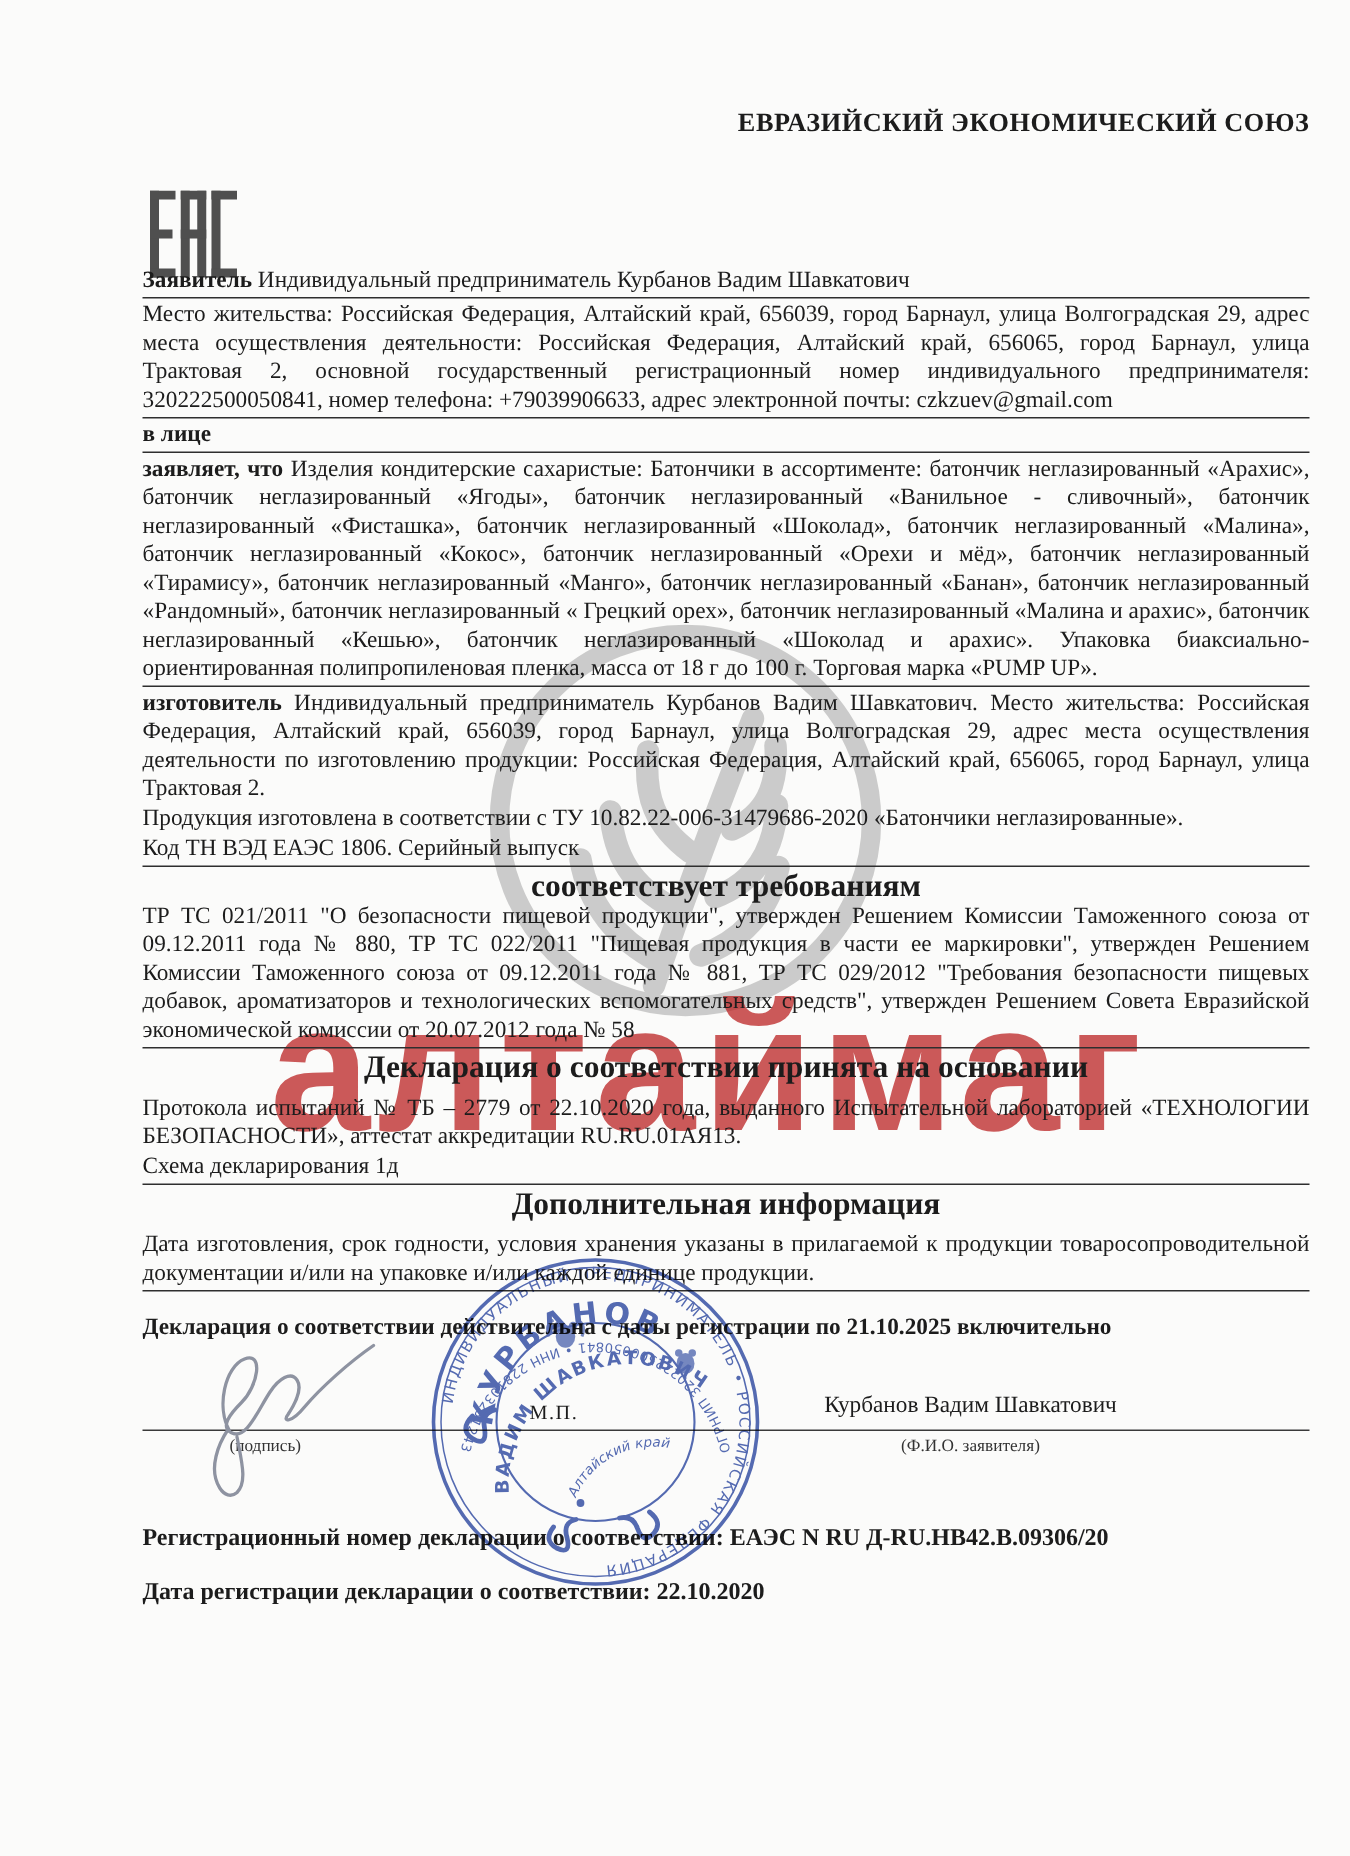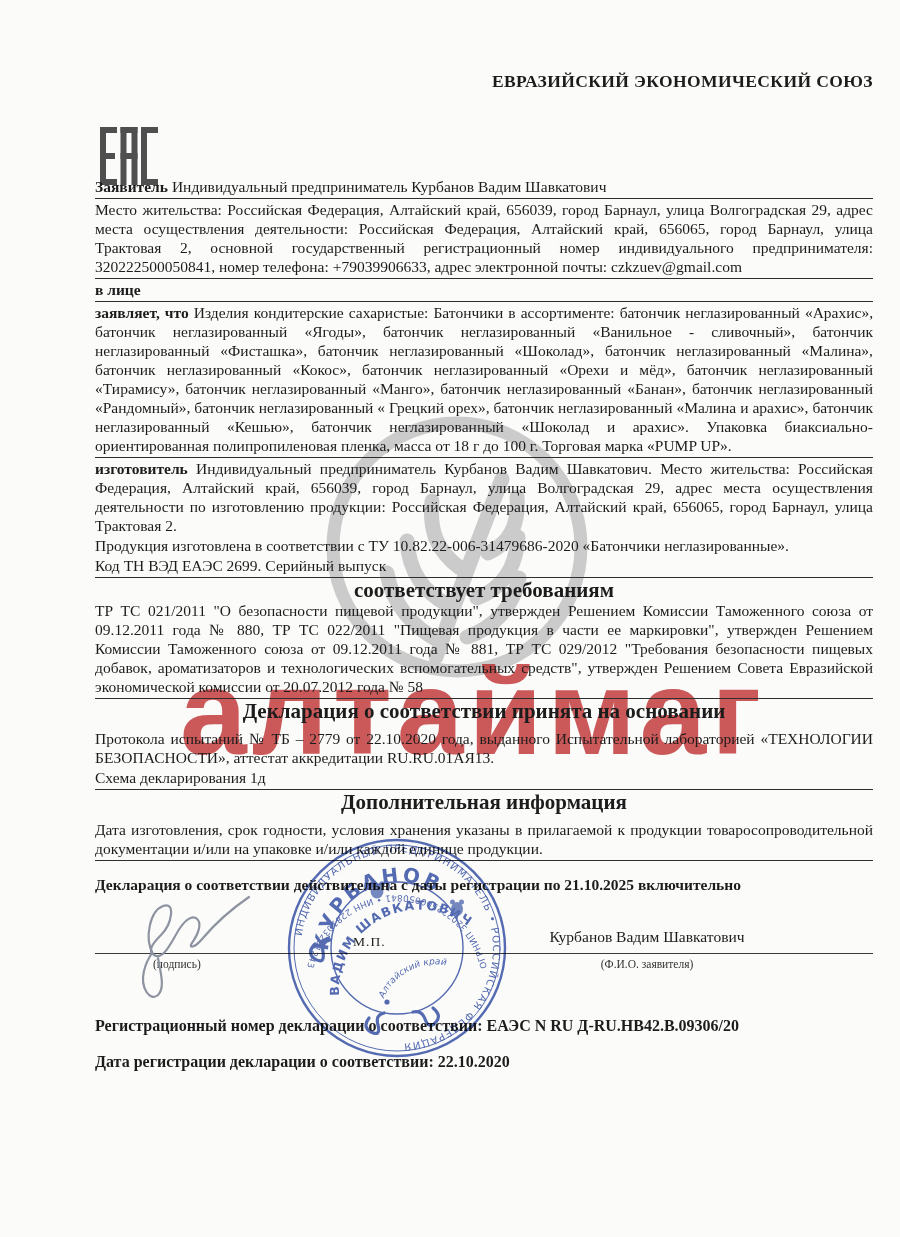--- a/index.html
+++ b/index.html
@@ -100,21 +100,21 @@
     <div class="rule"></div>
     <div class="line"><b>в лице</b></div>
     <div class="rule"></div>
 
     <p class="para"><b>заявляет, что</b> <span>Изделия кондитерские сахаристые: Батончики в ассортименте: батончик неглазированный «Арахис», батончик неглазированный «Ягоды», батончик неглазированный «Ванильное - сливочный», батончик неглазированный «Фисташка», батончик неглазированный «Шоколад», батончик неглазированный «Малина», батончик неглазированный «Кокос», батончик неглазированный «Орехи и мёд», батончик неглазированный «Тирамису», батончик неглазированный «Манго», батончик неглазированный «Банан», батончик неглазированный «Рандомный», батончик неглазированный « Грецкий орех», батончик неглазированный «Малина и арахис», батончик неглазированный «Кешью», батончик неглазированный «Шоколад и арахис». Упаковка биаксиально-ориентированная полипропиленовая пленка, масса от 18 г до 100 г. Торговая марка «PUMP UP».</span></p>
 
     <div class="rule"></div>
 
     <p class="para"><b>изготовитель</b> <span>Индивидуальный предприниматель Курбанов Вадим Шавкатович. Место жительства: Российская Федерация, Алтайский край, 656039, город Барнаул, улица Волгоградская 29, адрес места осуществления деятельности по изготовлению продукции: Российская Федерация, Алтайский край, 656065, город Барнаул, улица Трактовая 2.</span></p>
     <p class="para">Продукция изготовлена в соответствии с ТУ 10.82.22-006-31479686-2020 «Батончики неглазированные».</p>
-    <div class="line">Код ТН ВЭД ЕАЭС 2699. Серийный выпуск</div>
+    <div class="line">Код ТН ВЭД ЕАЭС 1806. Серийный выпуск</div>
 
     <div class="rule"></div>
 
     <div class="heading">соответствует требованиям</div>
     <p class="para">ТР ТС 021/2011 "О безопасности пищевой продукции", утвержден Решением Комиссии Таможенного союза от 09.12.2011 года № 880, ТР ТС 022/2011 "Пищевая продукция в части ее маркировки", утвержден Решением Комиссии Таможенного союза от 09.12.2011 года № 881, ТР ТС 029/2012 "Требования безопасности пищевых добавок, ароматизаторов и технологических вспомогательных средств", утвержден Решением Совета Евразийской экономической комиссии от 20.07.2012 года № 58</p>
 
     <div class="rule"></div>
 
     <div class="heading">Декларация о соответствии принята на основании</div>
     <p class="para gap8">Протокола испытаний № ТБ – 2779 от 22.10.2020 года, выданного Испытательной лабораторией «ТЕХНОЛОГИИ БЕЗОПАСНОСТИ», аттестат аккредитации RU.RU.01АЯ13.</p>

